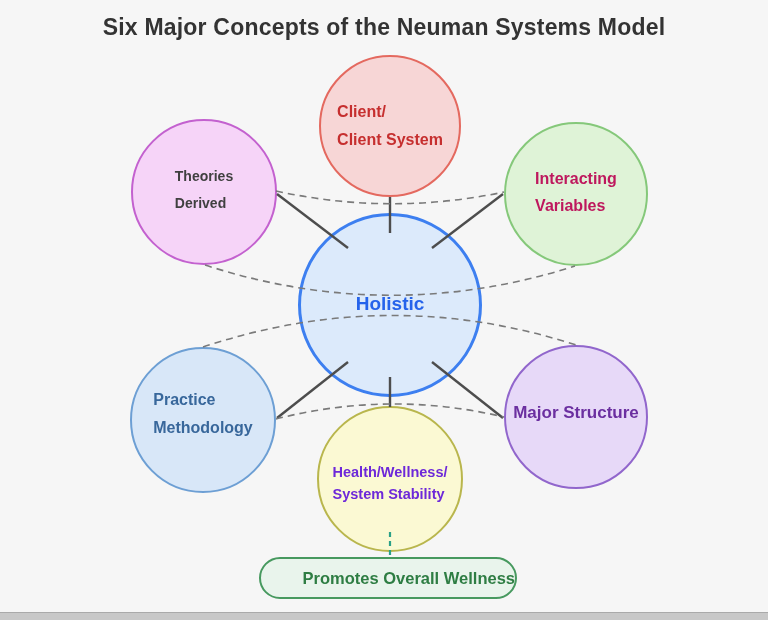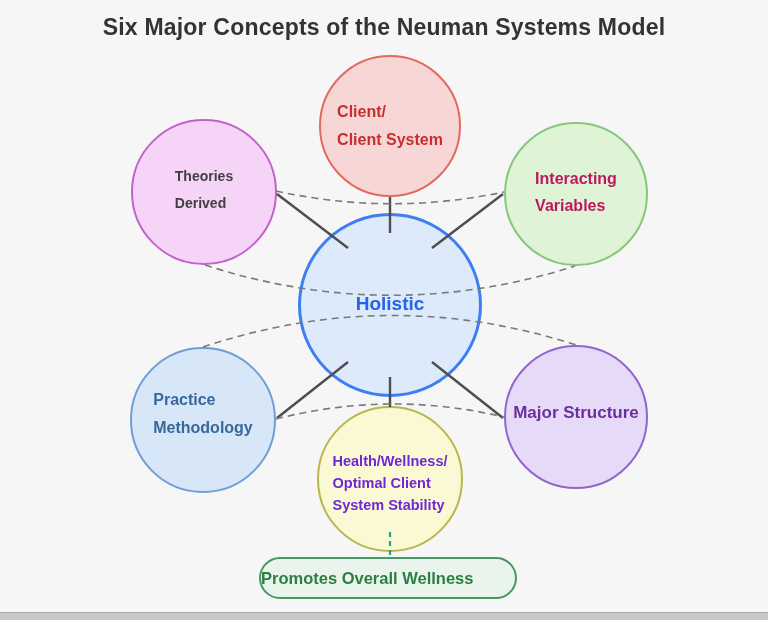--- a/index.html
+++ b/index.html
@@ -29,21 +29,21 @@
   .l-client     {left:390px;top:126px;font-size:16px;line-height:28px;color:#c62f2f;}
   .l-theories   {left:204px;top:190px;font-size:14px;line-height:27px;color:#404040;}
   .l-interacting{left:576px;top:192px;font-size:16px;line-height:27px;color:#be185d;}
   .l-holistic   {left:390px;top:303px;font-size:19px;line-height:29px;color:#2563eb;}
   .l-practice   {left:203px;top:414px;font-size:16px;line-height:28px;color:#38679b;}
   .l-basic      {left:576px;top:413px;font-size:17px;line-height:20px;color:#6b2fa0;}
   .l-health     {left:390px;top:483px;font-size:14.5px;line-height:22px;color:#6d28d9;}
   .result-box{
     position:absolute;left:259px;top:557px;width:258px;height:42px;box-sizing:border-box;
     background:#e9f4ec;border:2px solid #47995f;border-radius:21px;z-index:3;
-    display:flex;align-items:center;justify-content:flex-start;
+    display:flex;align-items:center;justify-content:flex-end;
     font-size:16.5px;font-weight:bold;color:#2e7d43;
   }
   .bottom-bar{
     position:absolute;left:0;top:612px;width:768px;height:8px;
     background:#c8c8c8;border-top:1px solid #aaa;box-sizing:border-box;z-index:4;
   }
 </style>
 </head>
 <body>
 
@@ -103,21 +103,20 @@
     <div>Practice</div>
     <div>Methodology</div>
   </div>
 
   <div class="label l-basic">
     <div>Major Structure</div>
   </div>
 
   <div class="label l-health">
     <div>Health/Wellness/</div>
-    <div>Optimal Client</div>
     <div>System Stability</div>
   </div>
 
   <div class="result-box">
     <span>Promotes Overall Wellness</span>
   </div>
 
   <div class="bottom-bar"></div>
 
 </div>

